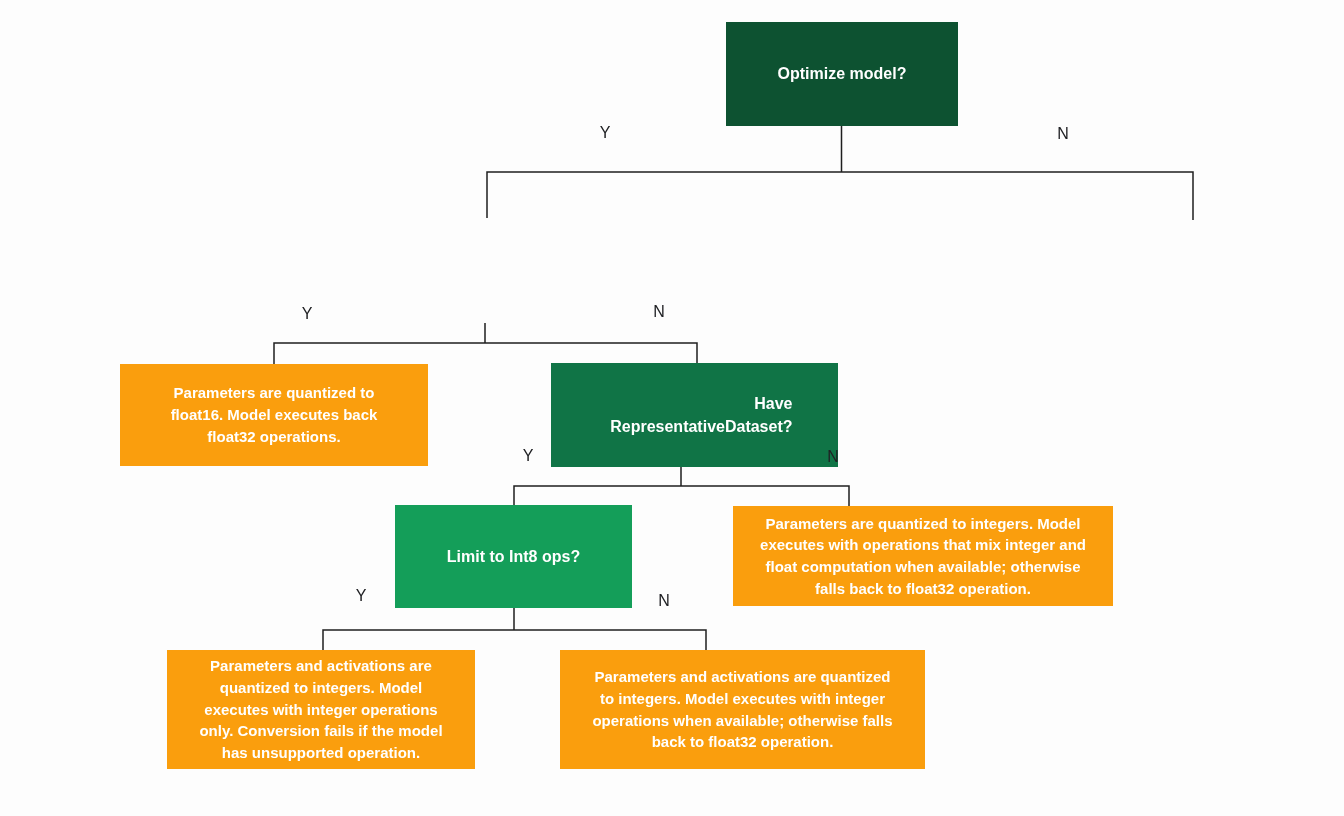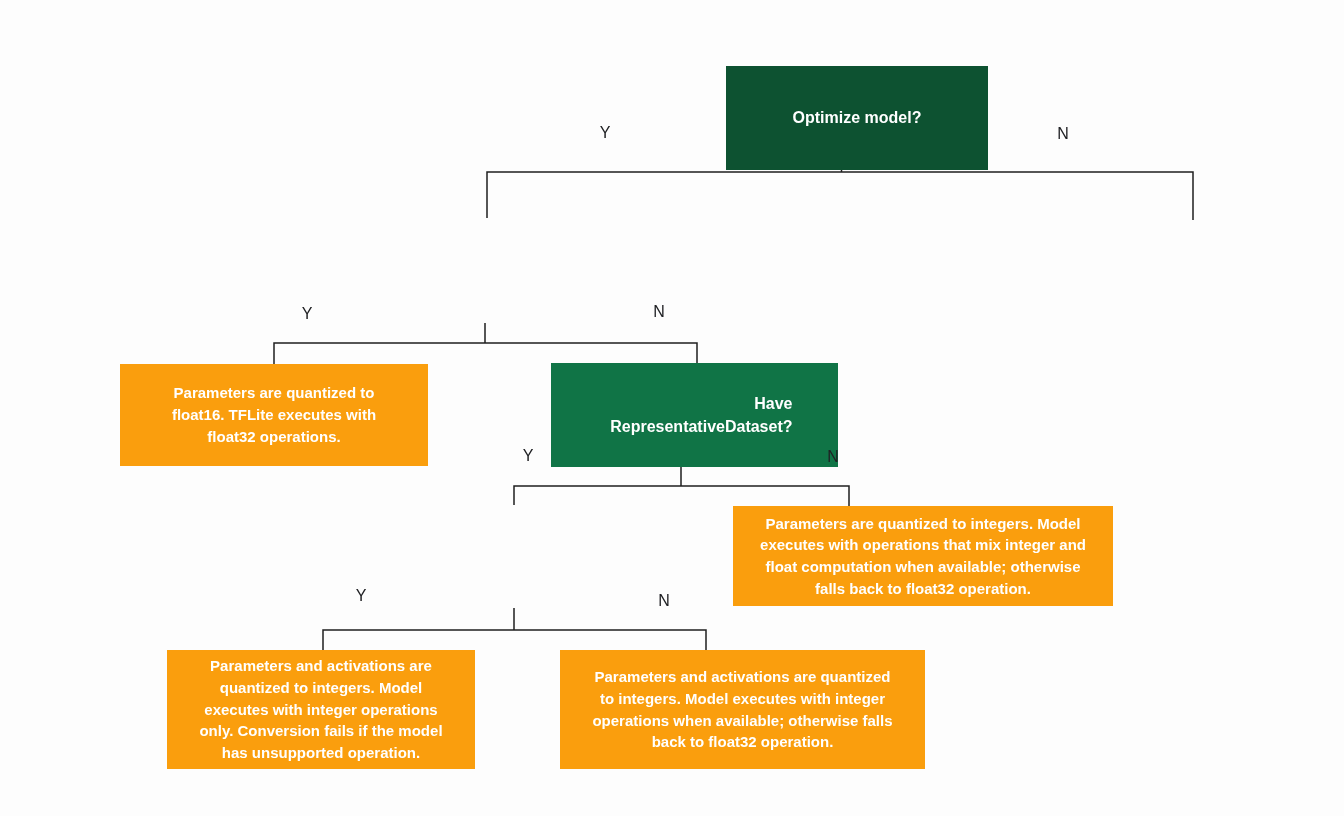--- a/index.html
+++ b/index.html
@@ -22,21 +22,21 @@
     text-align:center;color:var(--box-text);
     font-weight:bold;
   }
   .node p{line-height:1.45;}
   .dark{background:var(--dark-green);}
   .mid{background:var(--mid-green);}
   .light{background:var(--light-green);}
   .orange{background:var(--orange);}
   .q{font-size:16px;}
   .o{font-size:15px;}
-  #b1{left:726px;top:22px;width:262px;height:104px;margin-top:44px;}
+  #b1{left:726px;top:22px;width:232px;height:104px;}
   #b2{left:367px;top:218px;width:236px;height:105px;} #b2 p{max-width:212px;}
   #b3{left:1073px;top:220px;width:237px;height:103px;} #b3 p{max-width:200px;}
   #b4{left:120px;top:364px;width:308px;height:102px;} #b4 p{max-width:232px;}
   #b5{left:551px;top:363px;width:287px;height:104px;text-align:right;} #b5 p{max-width:196px;}
   #b6{left:395px;top:505px;width:237px;height:103px;}
   #b7{left:733px;top:506px;width:380px;height:100px;} #b7 p{max-width:348px;}
   #b8{left:167px;top:650px;width:308px;height:119px;} #b8 p{max-width:266px;}
   #b9{left:560px;top:650px;width:365px;height:119px;} #b9 p{max-width:302px;}
   .branch{
     position:absolute;transform:translate(-50%,-50%);
@@ -59,27 +59,30 @@
     <path d="M514 608 V630 M323 650 V630 H706 V650" stroke="#1f1f1f"></path>
   </svg>
 
   <div class="node dark q" id="b1">
     <p>Optimize model?</p>
   </div>
 
 
 
   <div class="node orange o" id="b4">
-    <p>Parameters are quantized to float16. TFLite executes with float32 operations.</p>
+    <p>Parameters are quantized to float16. Model executes back float32 operations.</p>
   </div>
 
   <div class="node mid q" id="b5">
     <p>Have RepresentativeDataset?</p>
   </div>
 
+  <div class="node light q" id="b6">
+    <p>Limit to Int8 ops?</p>
+  </div>
 
   <div class="node orange o" id="b7">
     <p>Parameters are quantized to integers. Model executes with operations that mix integer and float computation when available; otherwise falls back to float32 operation.</p>
   </div>
 
   <div class="node orange o" id="b8">
     <p>Parameters and activations are quantized to integers. Model executes with integer operations only. Conversion fails if the model has unsupported operation.</p>
   </div>
 
   <div class="node orange o" id="b9">

